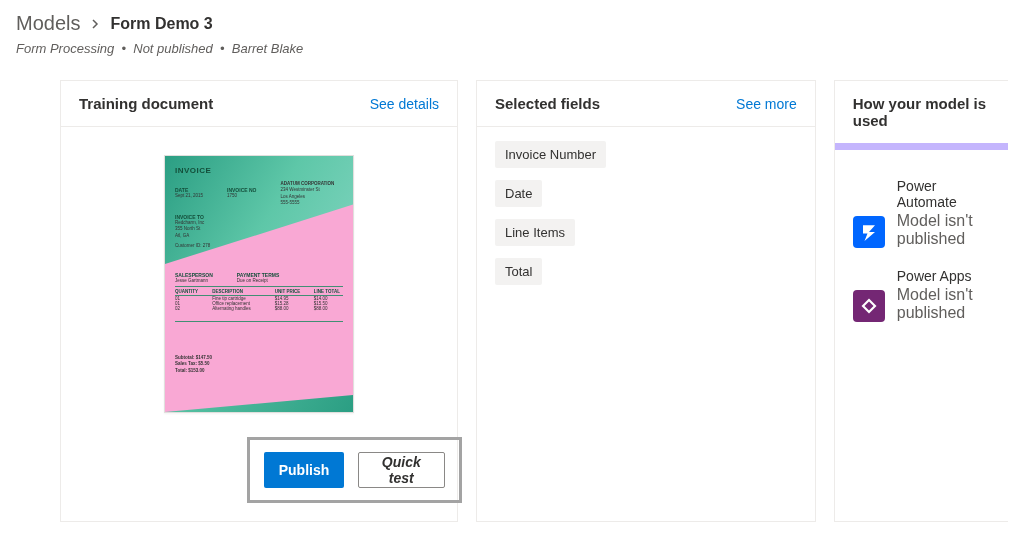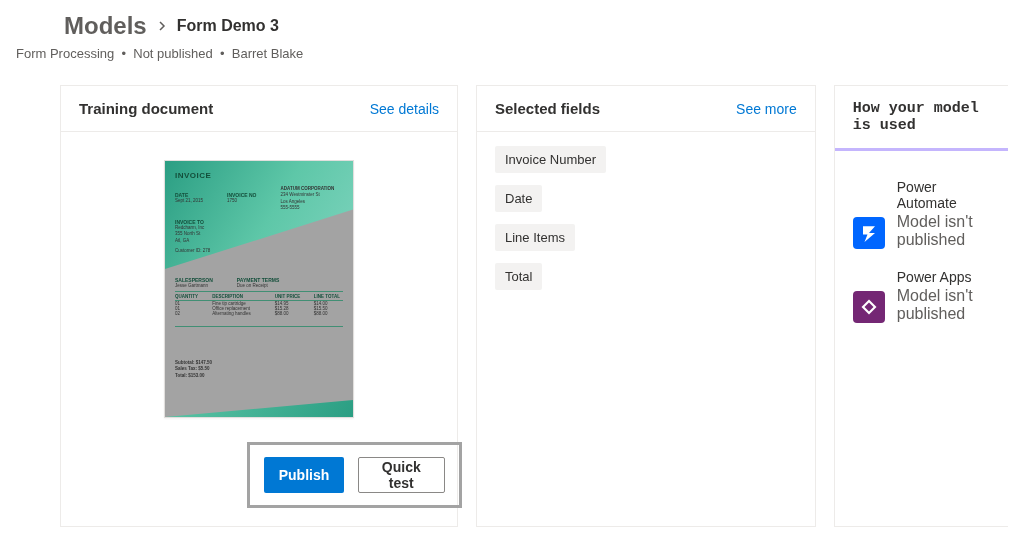--- a/index.html
+++ b/index.html
@@ -12,37 +12,37 @@
       width: 1024px;
     }
     .breadcrumb {
       display: flex;
       align-items: center;
       gap: 10px;
       margin-bottom: 6px;
     }
     .breadcrumb-parent {
       color: #605e5c;
-      font-size: 24px;
-      font-weight: 700;
-      margin-left: 48px;
+      font-size: 20px;
+      font-weight: 400;
     }
     .breadcrumb-chevron {
       color: #605e5c;
       font-size: 14px;
     }
     .breadcrumb-current {
       font-size: 16px;
       font-weight: 600;
       color: #323130;
     }
     .subheader {
       color: #605e5c;
       font-size: 13px;
       margin-bottom: 24px;
+      font-style: italic;
     }
     .columns {
       display: flex;
       gap: 18px;
       margin-left: 44px;
     }
     .card {
       border: 1px solid #edebe9;
       background: #fff;
     }
@@ -71,21 +71,21 @@
     .card.training { width: 398px; }
     .doc-preview-wrap {
       display: flex;
       justify-content: center;
       padding: 10px 0 24px 0;
     }
     .doc-preview {
       width: 190px;
       height: 258px;
       border: 1px solid #e1dfdd;
-      background: #a3a3a3;
+      background: #f9a8d4;
       position: relative;
       overflow: hidden;
       box-shadow: 0 1px 2px rgba(0,0,0,0.05);
     }
     .doc-tri-top {
       position: absolute;
       top: 0; left: 0; right: 0;
       height: 108px;
       background: linear-gradient(120deg, #2b9e83 0%, #5ec7a8 55%, #7dd3bd 100%);
       clip-path: polygon(0 0, 100% 0, 100% 45%, 0 100%);
@@ -149,38 +149,39 @@
     }
     .btn-primary {
       background: #0078d4;
       color: #fff;
       border: none;
     }
     .btn-default {
       background: #fff;
       color: #323130;
       border: 1px solid #8a8886;
+      font-style: italic;
     }
 
     
     .card.fields { width: 390px; }
     .card.fields .card-body { padding: 14px 18px; }
     .field-chip {
       display: inline-block;
       background: #f3f2f1;
       color: #323130;
       font-size: 13px;
       padding: 6px 10px;
       border-radius: 2px;
       margin-bottom: 12px;
     }
 
     
     .card.usage { width: 200px; border-right: none; }
-    .card.usage .card-header { border-bottom: 3px solid #c4b5fd; font-family: Liberation Mono, monospace; }
+    .card.usage .card-header { border-bottom: 7px solid #c4b5fd; }
     .usage-item {
       display: flex;
       gap: 12px;
       padding: 10px 0;
       align-items: flex-end;
     }
     .usage-icon {
       width: 32px; height: 32px;
       border-radius: 4px;
       display: flex;

